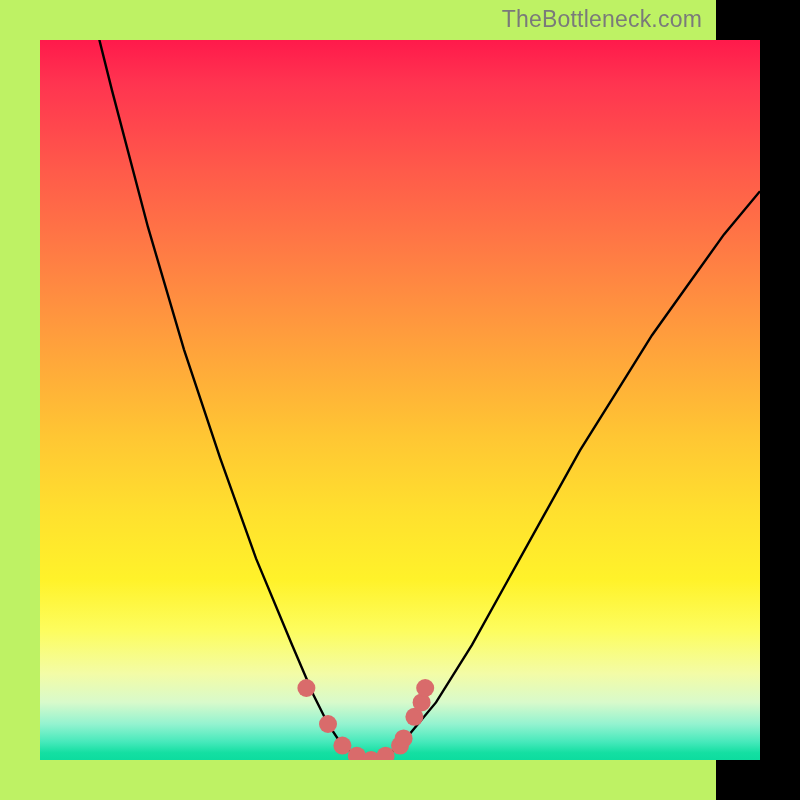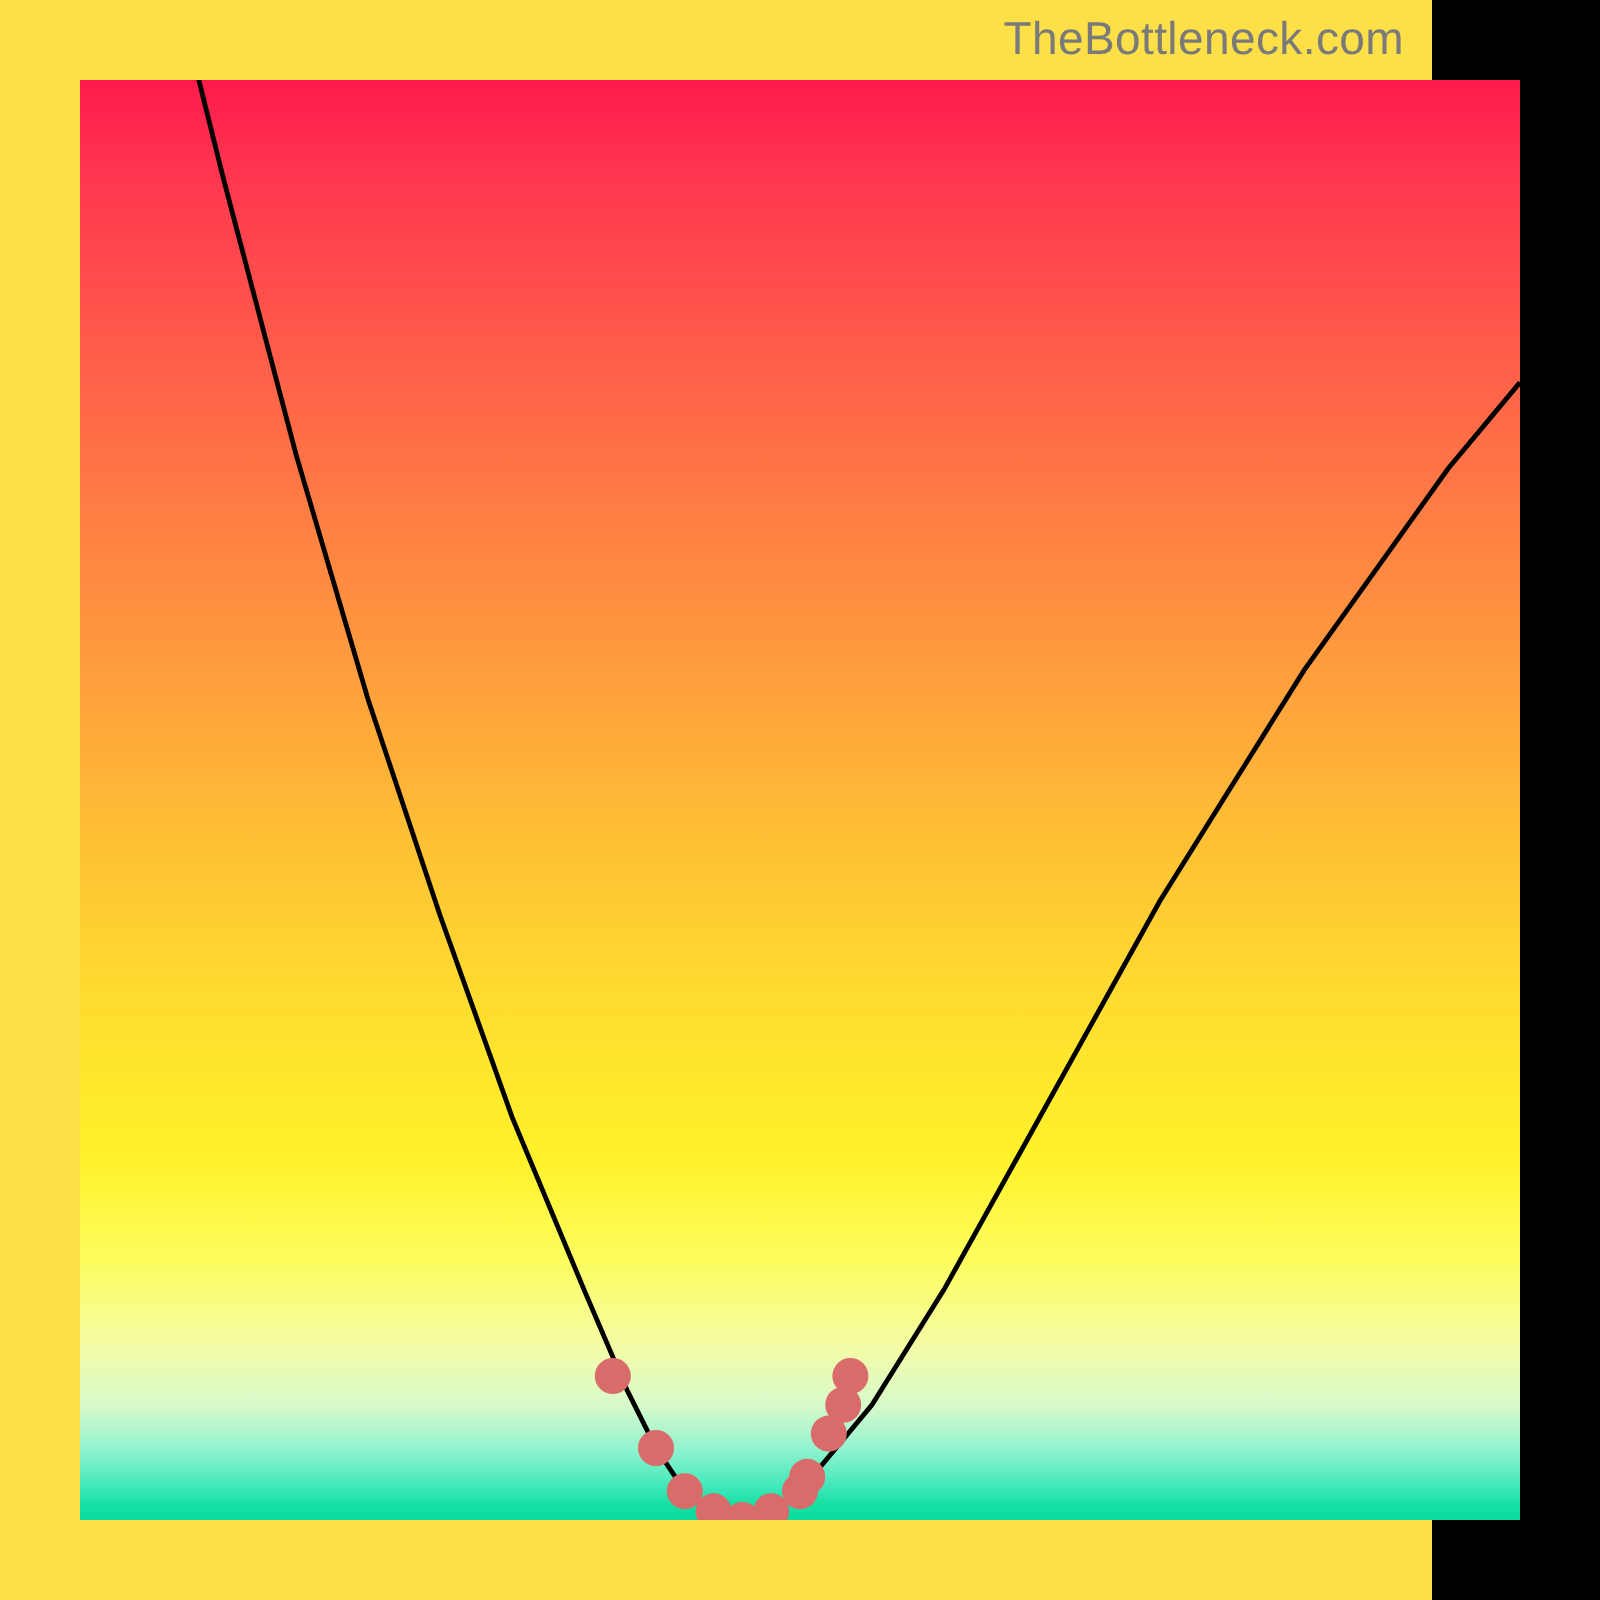--- a/index.html
+++ b/index.html
@@ -8,21 +8,21 @@
     width: 800px;
     height: 800px;
     background: #000;
     overflow: hidden;
     font-family: Arial, Helvetica, sans-serif;
   }
   .frame {
     position: relative;
     width: 716px;
     height: 800px;
-    background: #fde047;
+    background: #bef264;
   }
   .watermark {
     position: absolute;
     top: 6px;
     right: 14px;
     color: #7a7a7a;
     font-size: 23px;
     font-weight: 500;
     letter-spacing: 0.2px;
     z-index: 5;

